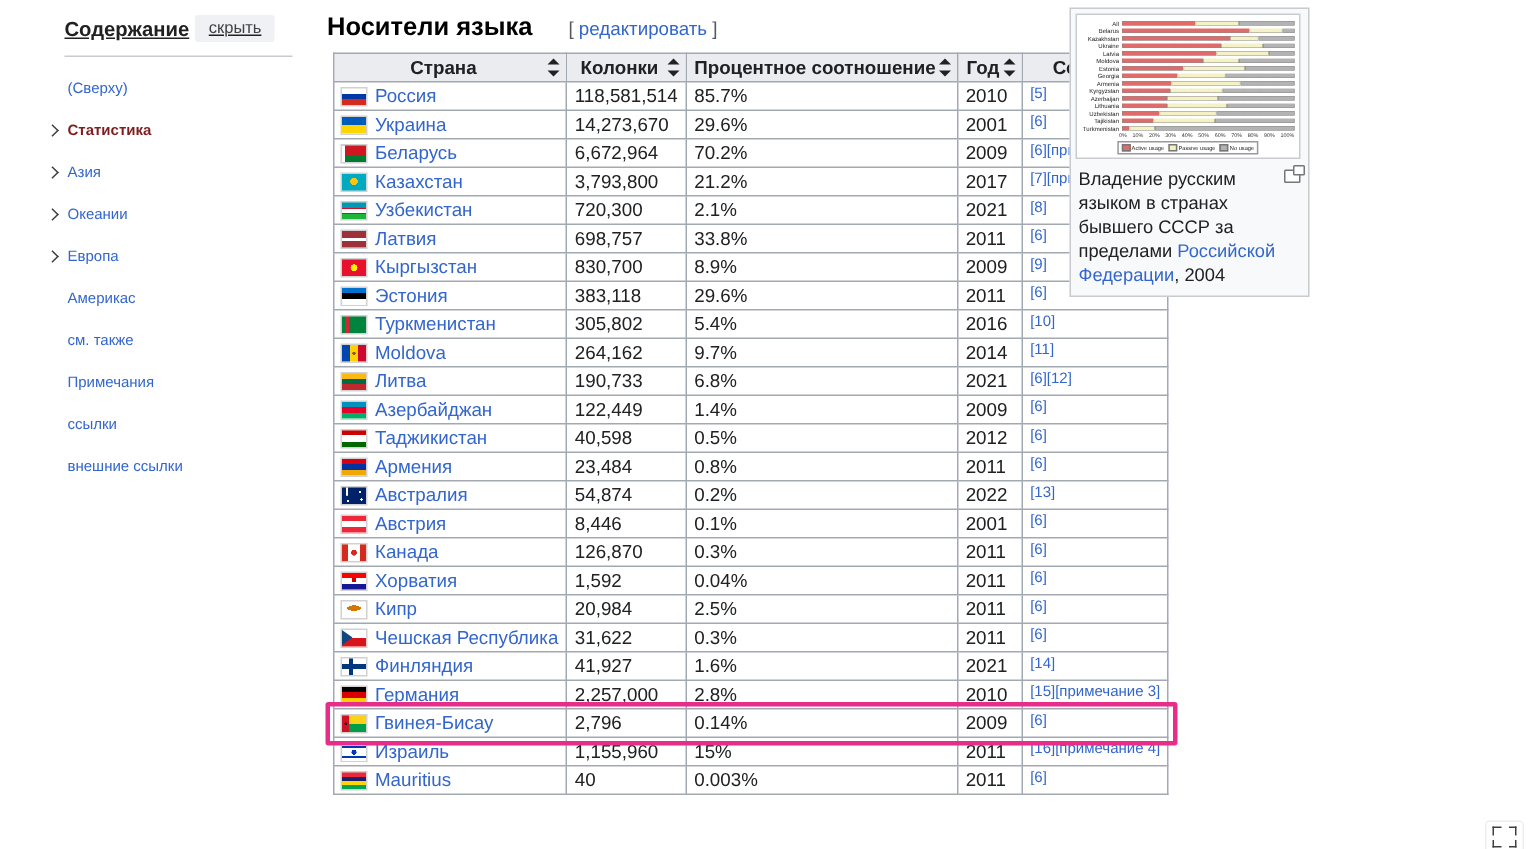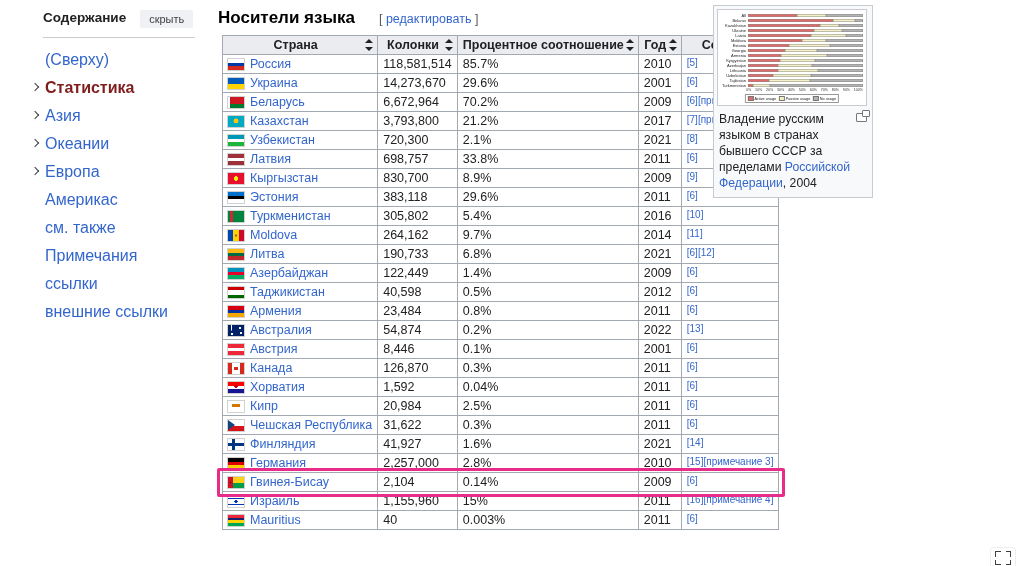--- a/index.html
+++ b/index.html
@@ -4,26 +4,26 @@
 <style>
   html,body{margin:0;padding:0;}
   body{
     width:1024px;height:566px;position:relative;overflow:hidden;background:#fff;
     font-family:"Liberation Sans","DejaVu Sans",sans-serif;color:#202122;
   }
   a{color:#3366cc;text-decoration:none;cursor:pointer;}
 
   
   .toc{position:absolute;left:43px;top:10px;width:152px;}
-  .toc-head{display:flex;gap:14px;}
+  .toc-head{display:flex;align-items:center;gap:4px;text-decoration:underline;}
   .toc-title{font-weight:bold;font-size:13.5px;color:#202122;}
   .toc-hide{border:0;background:#f0f1f4;color:#404244;font-size:11px;padding:3px 9px;border-radius:2px;font-family:inherit;cursor:pointer;}
   .toc hr{border:0;border-top:1px solid #c8ccd1;margin:9px 0 10px 0;}
   .toc ul{list-style:none;margin:0;padding:0 0 0 2px;}
-  .toc li{position:relative;margin:15px 0 7px 0;font-size:16px;line-height:13px;padding:0;}
+  .toc li{position:relative;margin:15px 0 7px 0;font-size:10px;line-height:13px;padding:0;}
   .toc li a{display:inline-block;}
   .toc-active{color:#7f1d1d;font-weight:bold;}
   .chev{position:absolute;left:-13px;top:3px;width:5px;height:5px;border-top:1.4px solid #3a3f44;border-right:1.4px solid #3a3f44;transform:rotate(45deg);}
 
   
   .sect{position:absolute;left:218px;top:8px;white-space:nowrap;}
   .sect h2{display:inline;font-size:17px;font-weight:bold;margin:0;color:#000;}
   .editsection{font-size:12.5px;margin-left:24px;color:#54595d;}
 
   
@@ -286,21 +286,21 @@
       </tr>
       <tr class="hl">
         <td><span class="flag flag-de"></span><a>Германия</a></td>
         <td>2,257,000</td>
         <td>2.8%</td>
         <td>2010</td>
         <td class="refcell"><a class="ref">[15][примечание 3]</a></td>
       </tr>
       <tr>
         <td><span class="flag flag-gw"></span><a>Гвинея-Бисау</a></td>
-        <td>2,104</td>
+        <td>2,796</td>
         <td>0.14%</td>
         <td>2009</td>
         <td class="refcell"><a class="ref">[6]</a></td>
       </tr>
       <tr>
         <td><span class="flag flag-il"></span><a>Израиль</a></td>
         <td>1,155,960</td>
         <td>15%</td>
         <td>2011</td>
         <td class="refcell"><a class="ref">[16][примечание 4]</a></td>

